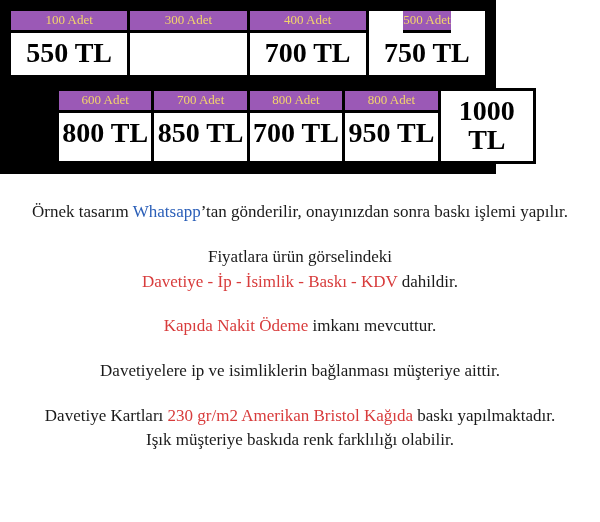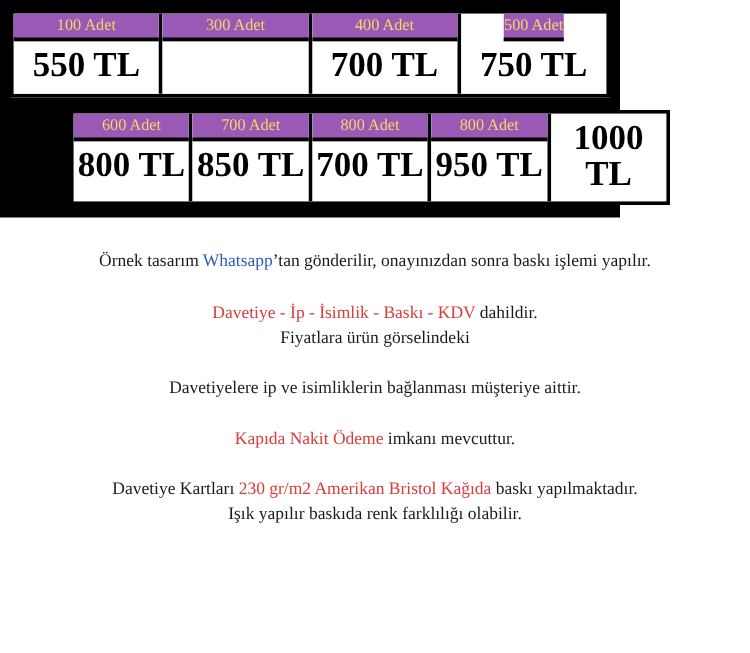--- a/index.html
+++ b/index.html
@@ -64,21 +64,21 @@
     padding: 5px 0 7px 0;
     line-height: 1.05;
     font-family: "Liberation Serif", serif;
   }
 
   .notes {
     padding: 26px 10px 10px 10px;
     box-sizing: border-box;
     text-align: center;
     color: #1a1a1a;
-    font-size: 14px;
+    font-size: 17px;
     line-height: 1.45;
   }
   .note {
     margin-bottom: 20px;
   }
   .note:last-child {
     margin-bottom: 12px;
   }
   .note .line {
     display: block;
@@ -133,30 +133,30 @@
 
 </div>
 
 <div class="notes">
 
   <div class="note">
     <span class="line"><span>Örnek tasarım </span><span class="hl-blue">Whatsapp</span><span>’tan gönderilir, onayınızdan sonra baskı işlemi yapılır.</span></span>
   </div>
 
   <div class="note">
+    <span class="line">Fiyatlara ürün görselindeki</span>
     <span class="line"><span class="hl-red">Davetiye - İp - İsimlik - Baskı - KDV</span><span> dahildir.</span></span>
-    <span class="line">Fiyatlara ürün görselindeki</span>
+  </div>
+
+  <div class="note">
+    <span class="line"><span class="hl-red">Kapıda Nakit Ödeme</span><span> imkanı mevcuttur.</span></span>
   </div>
 
   <div class="note">
     <span class="line">Davetiyelere ip ve isimliklerin bağlanması müşteriye aittir.</span>
   </div>
 
   <div class="note">
-    <span class="line"><span class="hl-red">Kapıda Nakit Ödeme</span><span> imkanı mevcuttur.</span></span>
-  </div>
-
-  <div class="note">
     <span class="line"><span>Davetiye Kartları </span><span class="hl-red">230 gr/m2 Amerikan Bristol Kağıda</span><span> baskı yapılmaktadır.</span></span>
-    <span class="line">Işık yapılır baskıda renk farklılığı olabilir.</span>
+    <span class="line">Işık müşteriye baskıda renk farklılığı olabilir.</span>
   </div>
 
 </div>
 
 </body></html>

